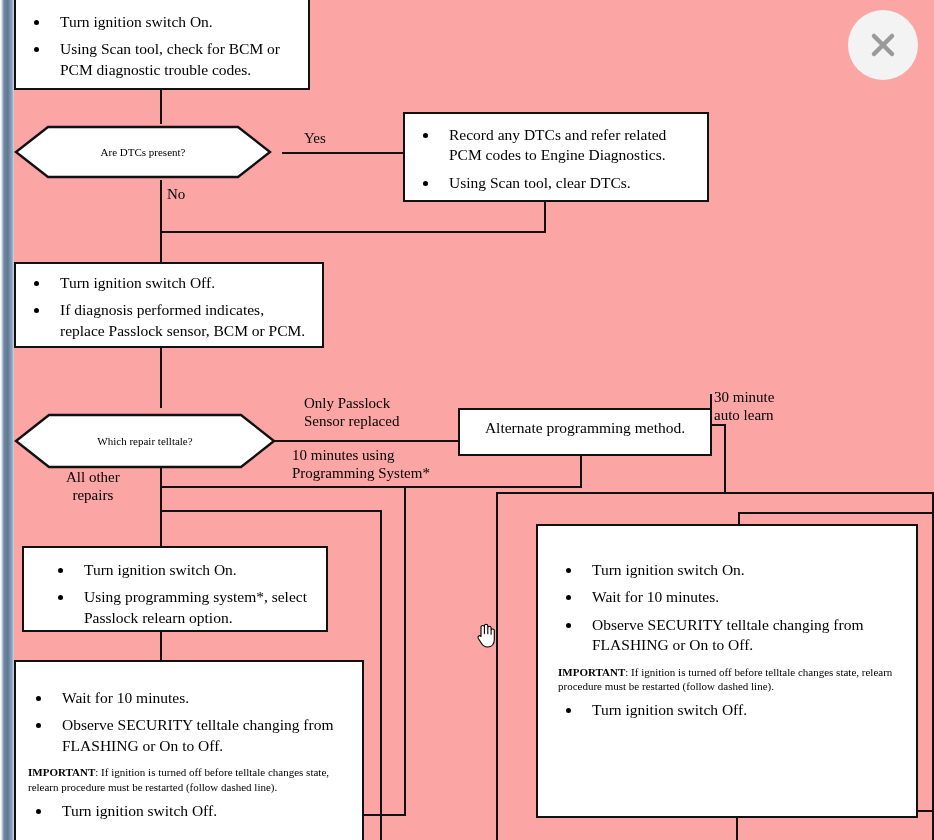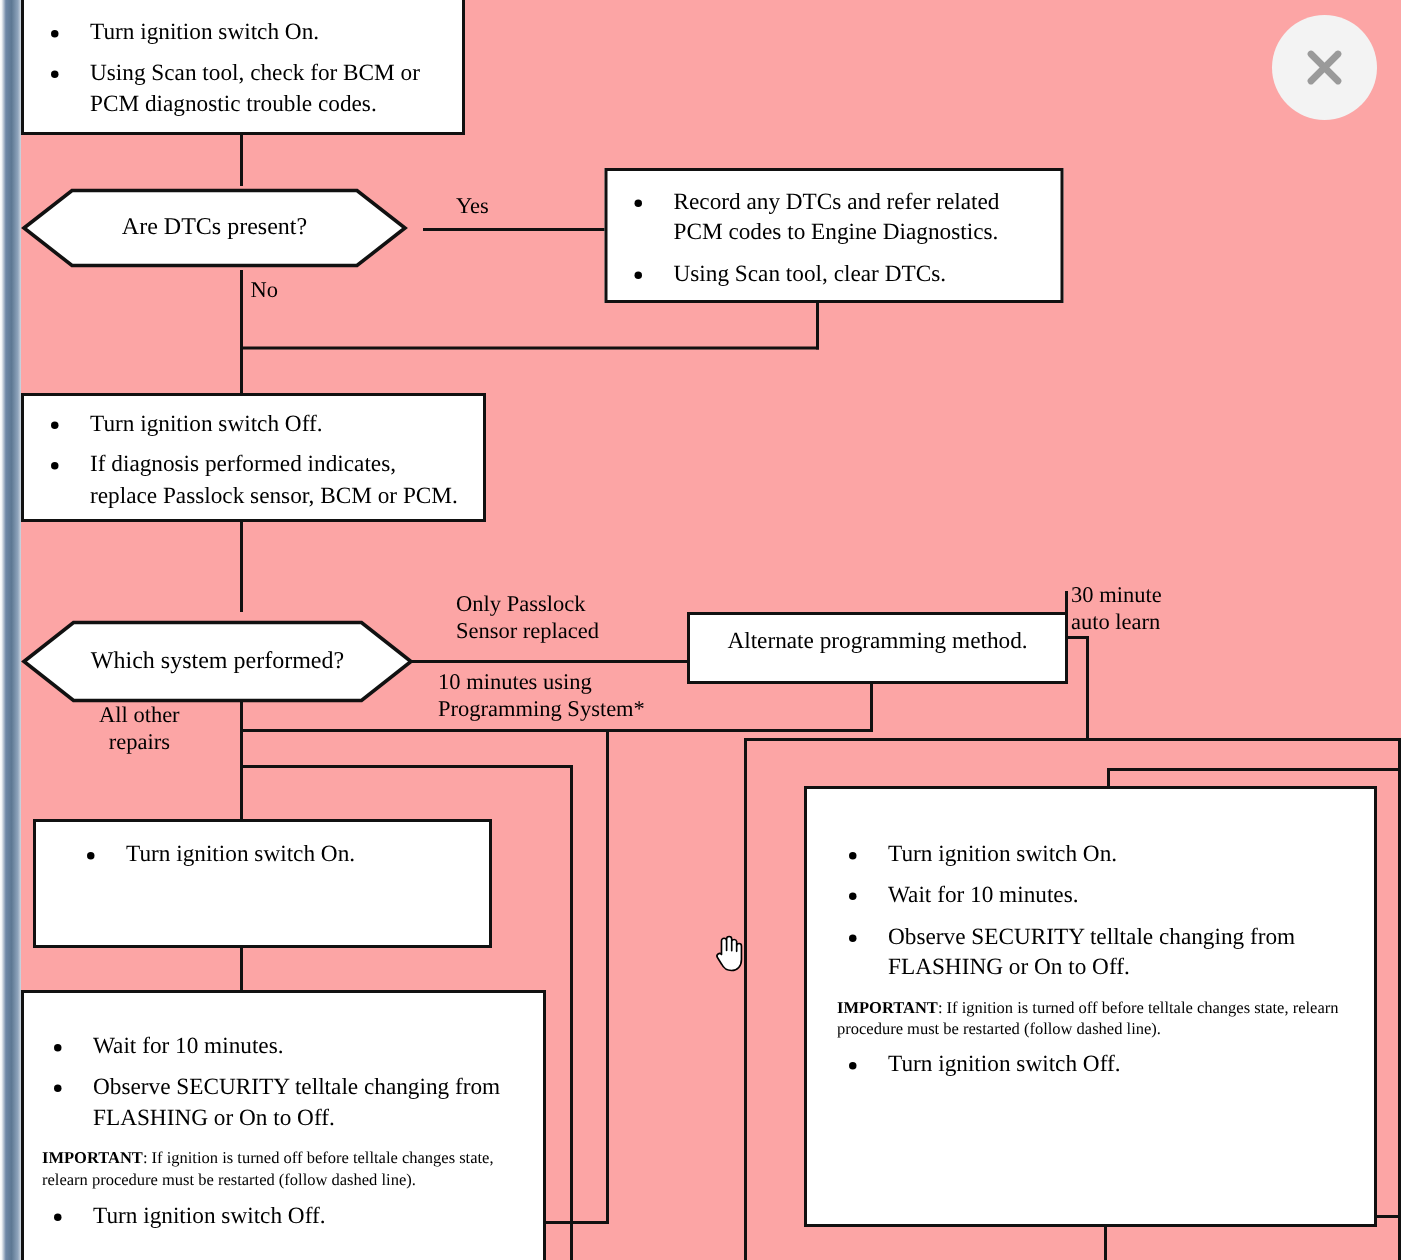--- a/index.html
+++ b/index.html
@@ -70,21 +70,21 @@
   p.note b{font-weight:bold;}
 
   
   .decision{
     position:absolute;z-index:20;
   }
   .decision svg{display:block;}
   .decision .dlabel{
     position:absolute;left:0;top:0;width:100%;height:100%;
     display:flex;align-items:center;justify-content:center;
-    font-size:16px;color:#000;
+    font-size:11px;color:#000;
     pointer-events:none;
   }
 
   
   .elabel{
     position:absolute;z-index:30;
     font-size:15px;line-height:1.22;color:#000;
     background:transparent;
     white-space:pre-line;
   }
@@ -185,40 +185,41 @@
           <li>Turn ignition switch Off.</li>
           <li>If diagnosis performed indicates, replace Passlock sensor, BCM or PCM.</li>
         </ul>
       </div>
     </div>
 
     <div class="decision" style="left:0px;top:412px;width:262px;height:58px;">
       <svg width="262" height="58" viewBox="0 0 262 58" aria-hidden="true">
         <polygon points="2,29 35,3 227,3 260,29 227,55 35,55" fill="#ffffff" stroke="#111111" stroke-width="2.4"></polygon>
       </svg>
-      <div class="dlabel">Which system performed?</div>
+      <div class="dlabel">Which repair telltale?</div>
     </div>
 
     <div class="elabel" style="left:290px;top:394px;">Only Passlock
 Sensor replaced</div>
     <div class="elabel" style="left:278px;top:446px;">10 minutes using
 Programming System*</div>
     <div class="elabel" style="left:52px;top:468px;text-align:center;">All other
 repairs</div>
     <div class="elabel" style="left:700px;top:388px;">30 minute
 auto learn</div>
 
     <div class="node" style="left:444px;top:408px;width:254px;height:48px;">
       <div class="body" style="text-align:center;">Alternate programming method.</div>
     </div>
 
     <div class="node" style="left:8px;top:546px;width:306px;height:86px;">
       <div class="body" style="padding-top:12px;padding-left:26px;">
         <ul class="bl">
           <li>Turn ignition switch On.</li>
+          <li>Using programming system*, select Passlock relearn option.</li>
         </ul>
       </div>
     </div>
 
     <div class="node" style="left:0px;top:660px;width:350px;height:200px;">
       <div class="body" style="padding-top:26px;padding-left:12px;">
         <ul class="bl">
           <li>Wait for 10 minutes.</li>
           <li>Observe SECURITY telltale changing from FLASHING or On to Off.</li>
         </ul>

